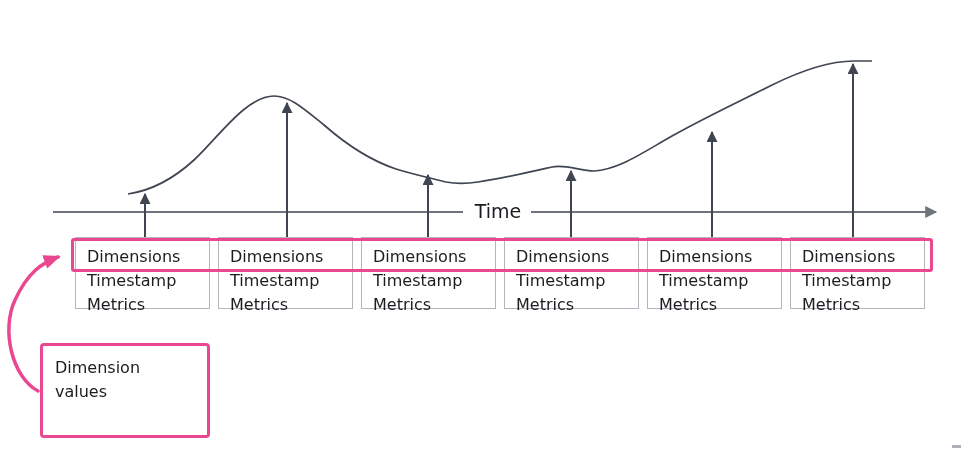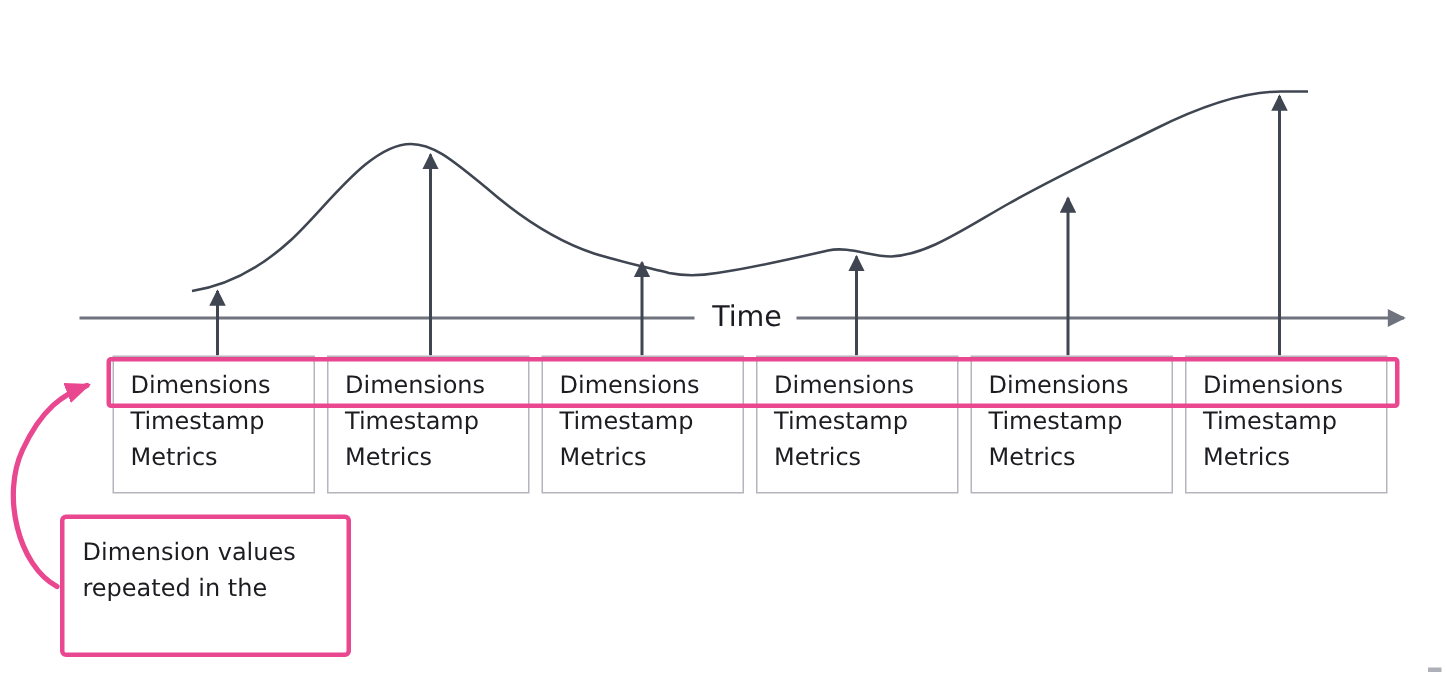--- a/index.html
+++ b/index.html
@@ -15,35 +15,35 @@
   .time-label{
     position:absolute;left:472px;top:200px;width:52px;
     text-align:center;font-size:19px;line-height:22px;color:#1b1b22;
     z-index:2;background:#fff;
   }
   .records{
     position:absolute;left:75px;top:237px;
     display:flex;gap:8px;z-index:2;
   }
   .record{
-    width:135px;height:92px;box-sizing:border-box;
+    width:135px;height:72px;box-sizing:border-box;
     background:#ffffff;border:1px solid var(--box-border,#b5b5bd);
     padding:7px 0 0 11px;
   }
   .rec-line{
     font-size:16px;line-height:24px;white-space:nowrap;
     color:var(--text,#1c1c21);
   }
   .dim-highlight{
     position:absolute;left:71px;top:238px;width:862px;height:34px;
     box-sizing:border-box;border:3px solid var(--pink,#e9478f);
     border-radius:3px;background:transparent;z-index:3;
   }
   .callout{
-    position:absolute;left:40px;top:343px;width:194px;height:95px;
+    position:absolute;left:40px;top:343px;width:170px;height:95px;
     box-sizing:border-box;background:#ffffff;
     border:3px solid var(--pink,#e9478f);border-radius:4px;
     padding:10px 12px;z-index:2;
   }
   .callout .c-line{display:block;font-size:16px;line-height:24px;color:var(--text,#1c1c21);}
   .corner-artifact{
     position:absolute;left:952px;top:445px;width:9px;height:3px;
     background:#8a8f98;opacity:.7;z-index:1;
   }
 </style>
@@ -124,17 +124,16 @@
       <div class="rec-line">Dimensions</div>
       <div class="rec-line">Timestamp</div>
       <div class="rec-line">Metrics</div>
     </div>
   </div>
 
   <div class="dim-highlight"></div>
 
   <div class="callout">
     <span class="c-line">Dimension values</span>
-    <span class="c-line">repeated in the</span>
   </div>
 
   <div class="corner-artifact"></div>
 </div>
 
 </body></html>

